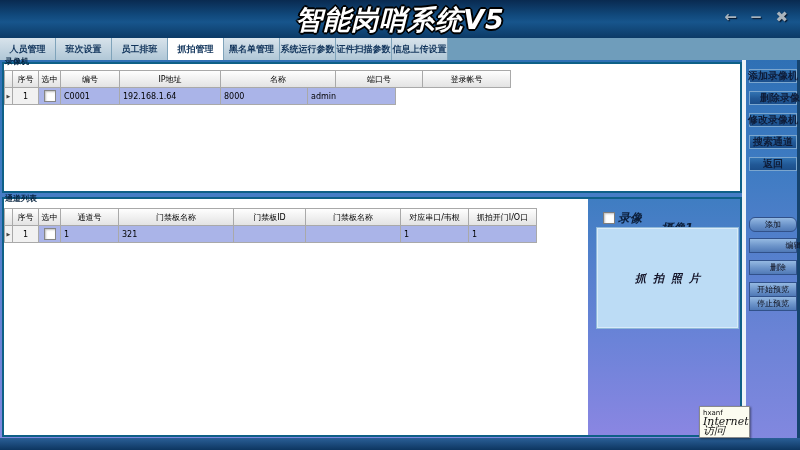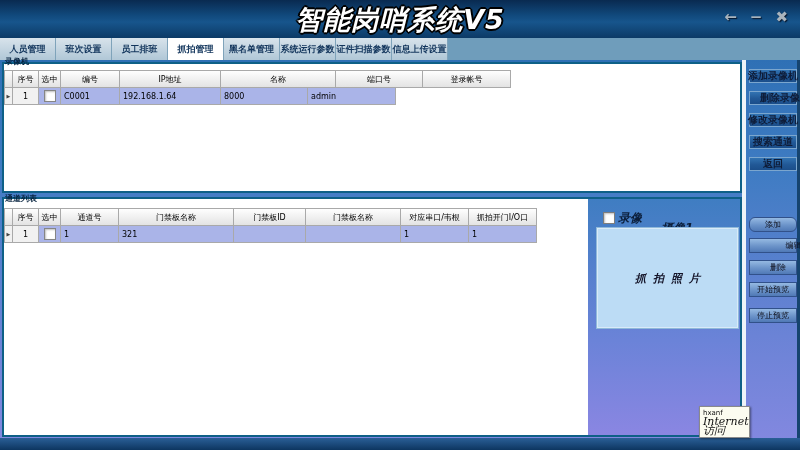--- a/index.html
+++ b/index.html
@@ -182,17 +182,17 @@
     <div class="btn dark" style="top:9px;">添加录像机</div>
     <div class="btn dark" style="top:31px;padding-left:24px;">删除录像机</div>
     <div class="btn dark" style="top:53px;">修改录像机</div>
     <div class="btn dark" style="top:75px;">搜索通道</div>
     <div class="btn dark" style="top:97px;">返回</div>
 
     <div class="btn light" style="top:157px;border-radius:6px;">添加</div>
     <div class="btn light" style="top:178px;padding-left:41px;">编辑</div>
     <div class="btn light" style="top:200px;padding-left:10px;">删除</div>
     <div class="btn light" style="top:222px;">开始预览</div>
-    <div class="btn light" style="top:248px;">停止预览</div>
+    <div class="btn light" style="top:236px;">停止预览</div>
   </div>
 
   <div class="bottomframe"></div>
 </div>
 
 </body></html>

